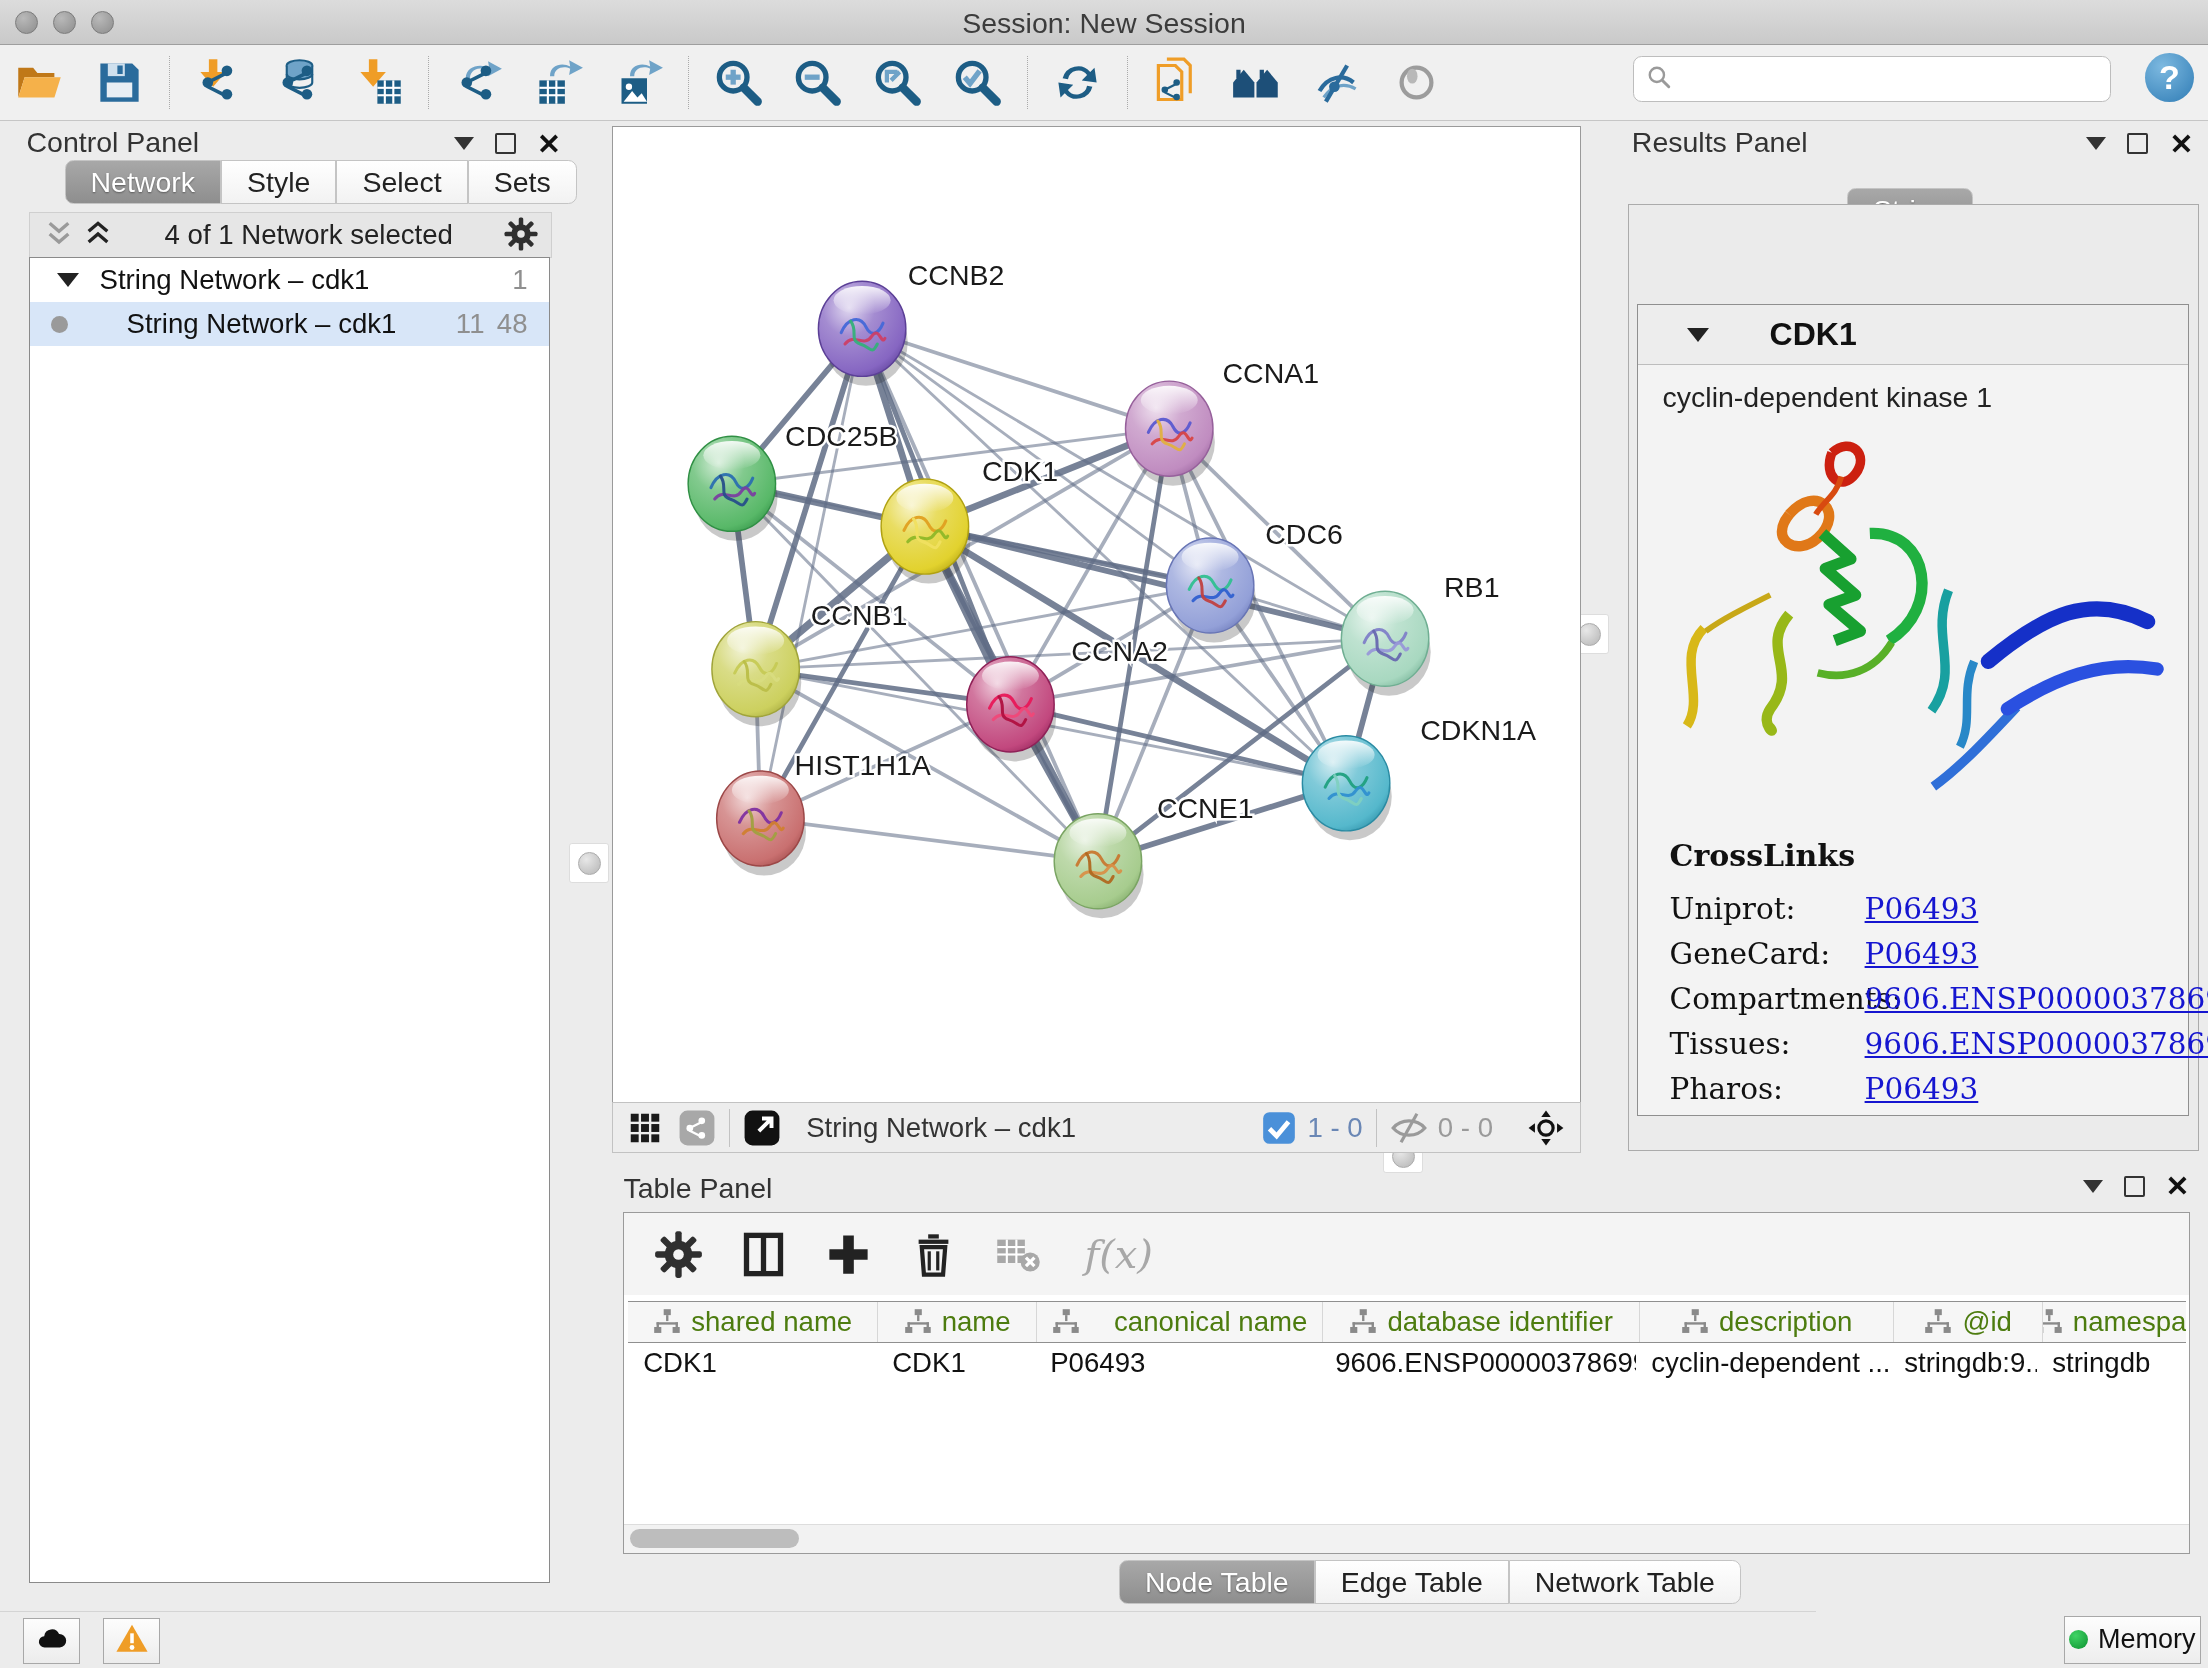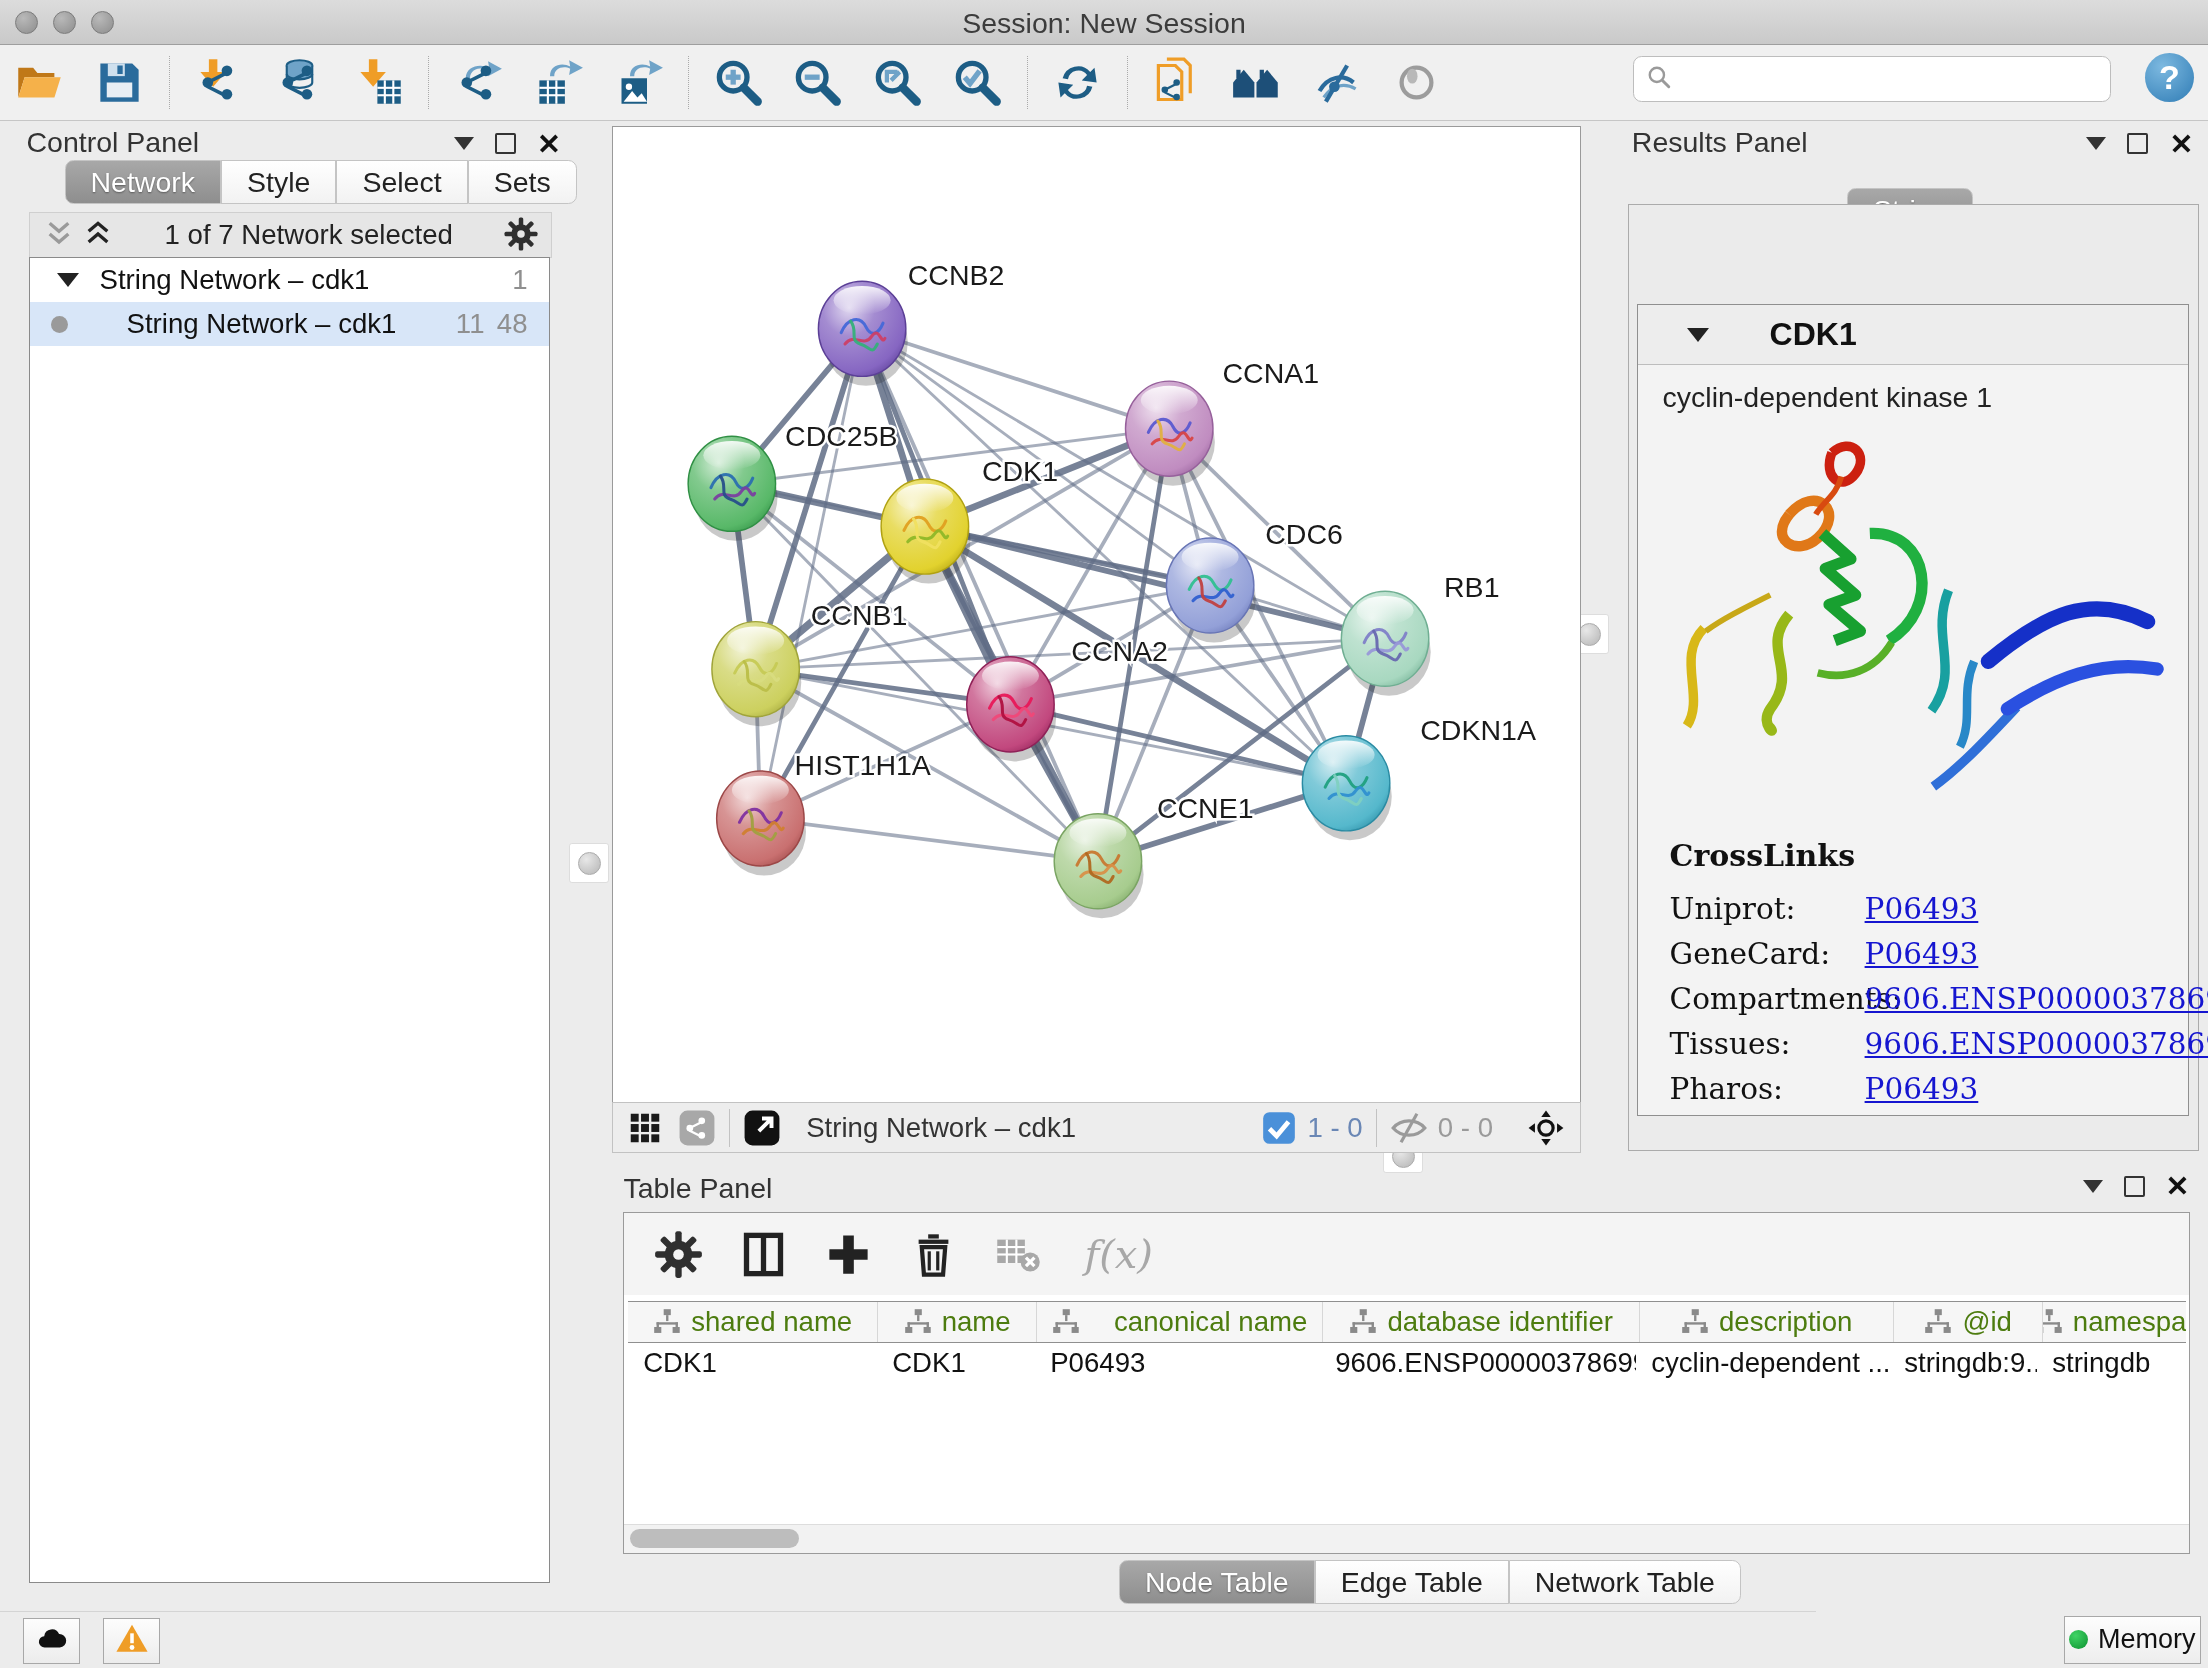--- a/index.html
+++ b/index.html
@@ -320,21 +320,21 @@
               <path d="M10 8l14 12 14-12"></path>
               <path d="M10 24l14 12 14-12"></path>
             </g>
           </svg></span>
       <span class="chev" style="margin-left:7.6px"><svg viewBox="0 0 48 48">
             <g fill="none" stroke="#222" stroke-width="5">
               <path d="M10 20L24 8l14 12"></path>
               <path d="M10 36L24 24l14 12"></path>
             </g>
           </svg></span>
-      <span class="txt">1 of 7 Network selected</span>
+      <span class="txt">4 of 1 Network selected</span>
       <span class="gear-sm" style="margin-right:11.4px"><svg viewBox="0 0 48 48">
             <g fill="#2f2f2f">
               <g>
                 <rect x="21" y="2" width="6" height="44" rx="2" transform="rotate(0 24 24)"></rect>
                 <rect x="21" y="2" width="6" height="44" rx="2" transform="rotate(45 24 24)"></rect>
                 <rect x="21" y="2" width="6" height="44" rx="2" transform="rotate(90 24 24)"></rect>
                 <rect x="21" y="2" width="6" height="44" rx="2" transform="rotate(135 24 24)"></rect>
               </g>
               <circle cx="24" cy="24" r="13"></circle>
               <circle cx="24" cy="24" r="5" fill="#e6e6e6"></circle>

